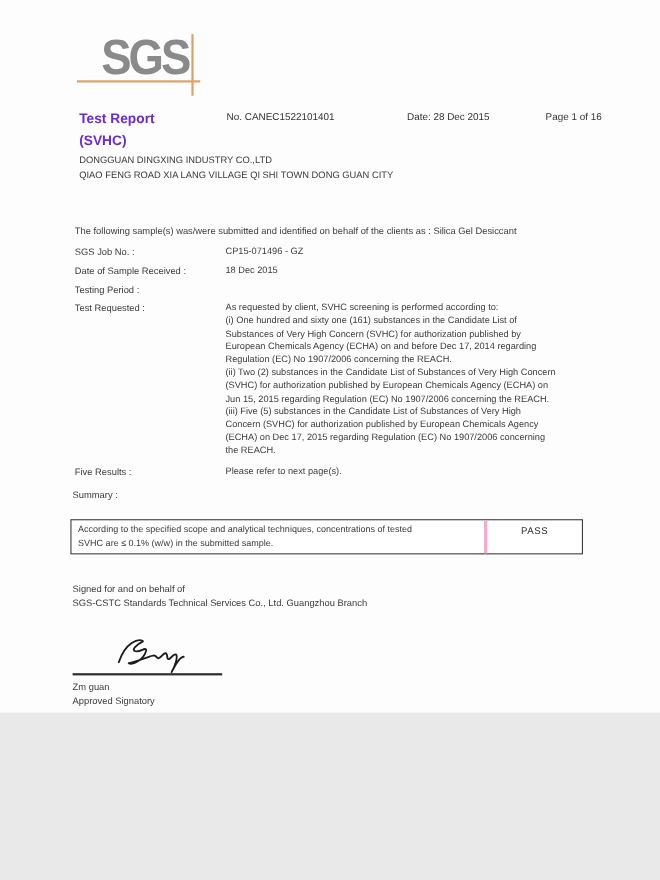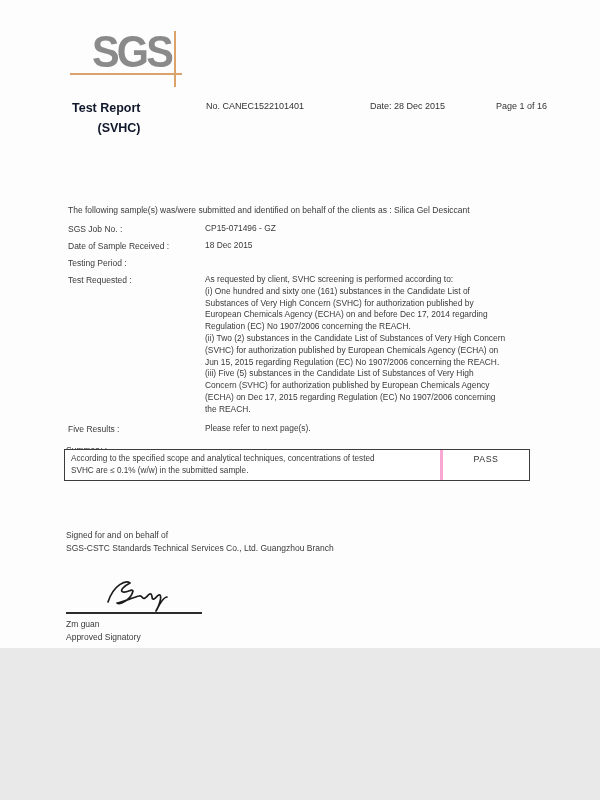--- a/index.html
+++ b/index.html
@@ -10,34 +10,34 @@
     color:#3f3f3f; overflow:hidden; margin:0 auto;
   }
 
   
   .logo-text { position:absolute; left:92px; top:26px; font-size:45px; font-weight:800;
     letter-spacing:-3px; color:#8a8a8a; transform:scaleX(.92); transform-origin:left; }
   .logo-hline { position:absolute; left:70px; top:73px; width:112px; height:2px; background:#dba26c; }
   .logo-vline { position:absolute; left:174px; top:31px; width:2px; height:56px; background:#dba26c; }
 
   
-  .title { position:absolute; left:72px; top:98px; font-size:12.5px; font-weight:bold; color:#0f172a; line-height:20px;text-align:right; }
+  .title { position:absolute; left:72px; top:98px; font-size:12.5px; font-weight:bold; color:#6d28d9; line-height:20px; }
   .hmeta { position:absolute; top:101px; font-size:9px; color:#333; }
   .client { position:absolute; left:72px; top:139px; font-size:8.5px; line-height:13.5px; color:#3a3a3a; }
 
   
   .intro { position:absolute; left:68px; top:205px; font-size:8.5px; color:#3a3a3a; }
   .rows { position:absolute; left:68px; top:223px; width:478px; }
   .row { display:flex; margin-bottom:5px; }
   .row .lbl { width:137px; font-size:8.5px; color:#3a3a3a; line-height:12px; flex:none; }
   .row .val { width:341px; font-size:8.4px; color:#3a3a3a; line-height:11.8px; white-space:pre-line; }
   .row.results { margin-top:7px; }
 
   .summary-label { position:absolute; left:66px; top:445px; font-size:8.5px; color:#3a3a3a; }
-  .summary-box { position:absolute; left:64px; top:449px; width:466px; display:flex;
+  .summary-box { position:absolute; left:64px; top:472px; width:466px; display:flex;
     border:1px solid #3c3c3c; background:#fff; }
   .summary-box .stext { flex:1 1 auto; padding:3px 6px 4px 6px; font-size:8.2px; line-height:11.5px;
     white-space:pre-line; color:#3a3a3a; }
   .summary-box .sresult { width:89px; flex:none; border-left:3px solid #f9a8d4; display:flex;
     align-items:flex-start; justify-content:center; padding-top:4px; font-size:8.8px; color:#2f2f2f; letter-spacing:.5px; }
 
   
   .signed { position:absolute; left:66px; top:529px; font-size:8.5px; line-height:12.5px; color:#3a3a3a; }
   .sig-svg { position:absolute; left:104px; top:576px; }
   .sig-line { position:absolute; left:66px; top:612px; width:136px; height:2px; background:#2b2b2b; }
@@ -70,20 +70,24 @@
   </div>
 
   <div class="title">
     <div>Test Report</div>
     <div>(SVHC)</div>
   </div>
   <div class="hmeta" style="left:206px;">No. CANEC1522101401</div>
   <div class="hmeta" style="left:370px;">Date: 28 Dec 2015</div>
   <div class="hmeta" style="left:496px;">Page 1 of 16</div>
 
+  <div class="client">
+    <div>DONGGUAN DINGXING INDUSTRY CO.,LTD</div>
+    <div>QIAO FENG ROAD XIA LANG VILLAGE QI SHI TOWN DONG GUAN CITY</div>
+  </div>
 
   <div class="intro">The following sample(s) was/were submitted and identified on behalf of the clients as : Silica Gel Desiccant</div>
 
   <div class="rows">
     <div class="row">
       <div class="lbl">SGS Job No. :</div>
       <div class="val">CP15-071496 - GZ</div>
     </div>
     <div class="row">
       <div class="lbl">Date of Sample Received :</div>

